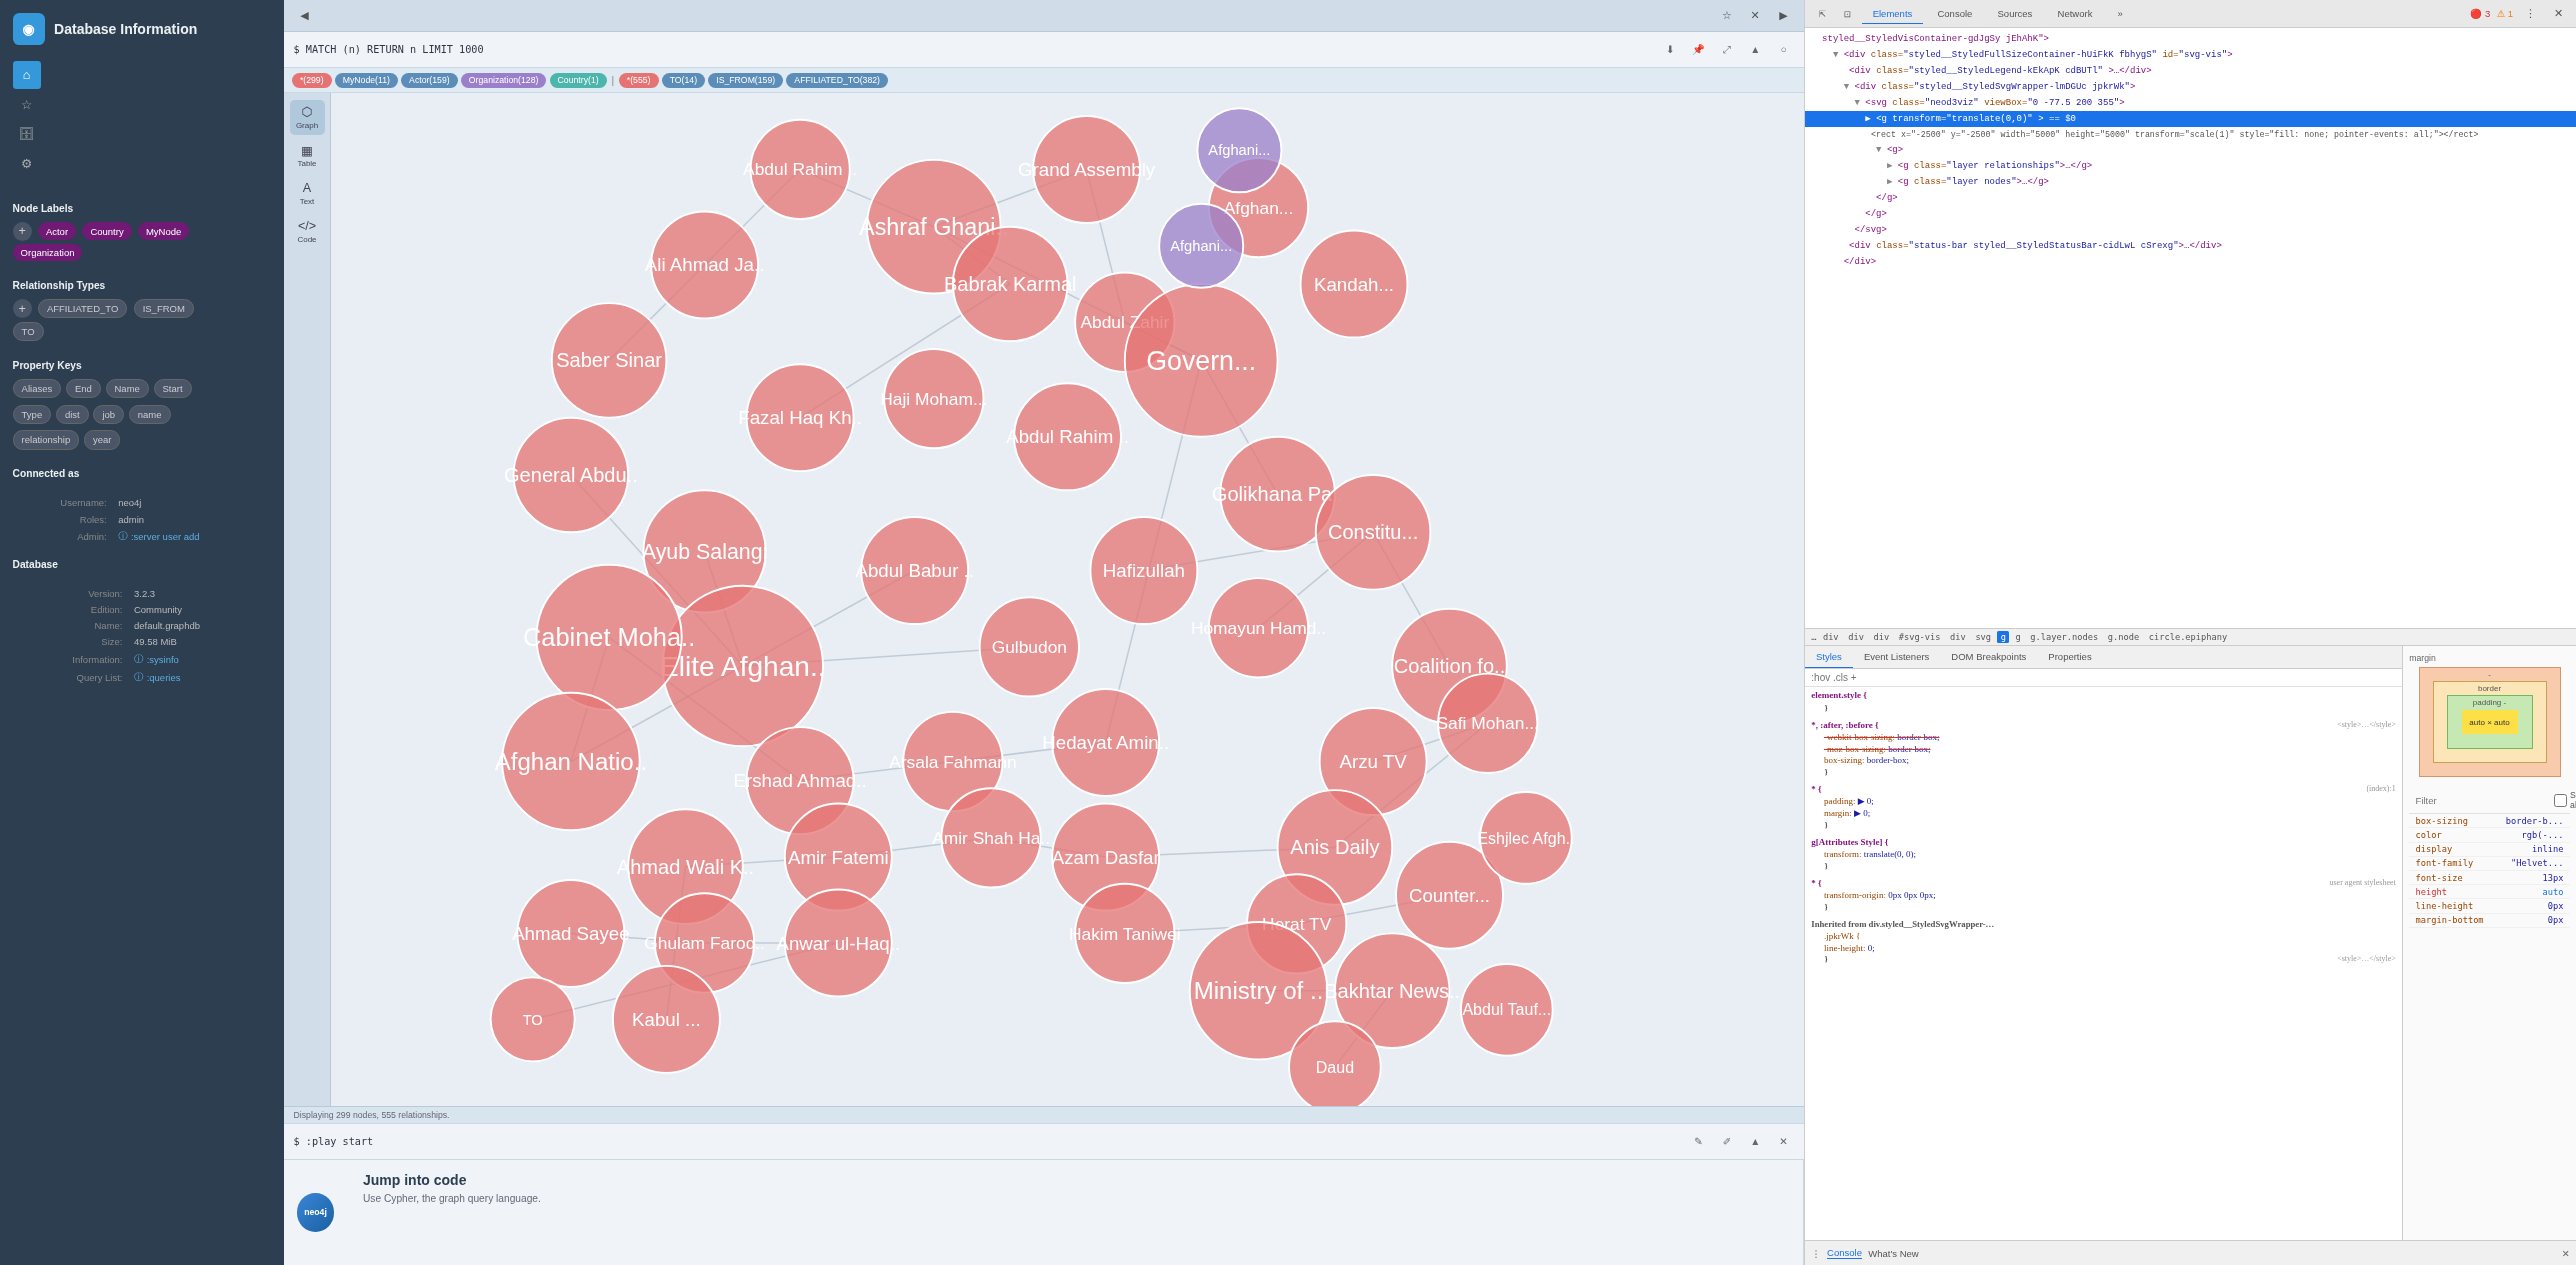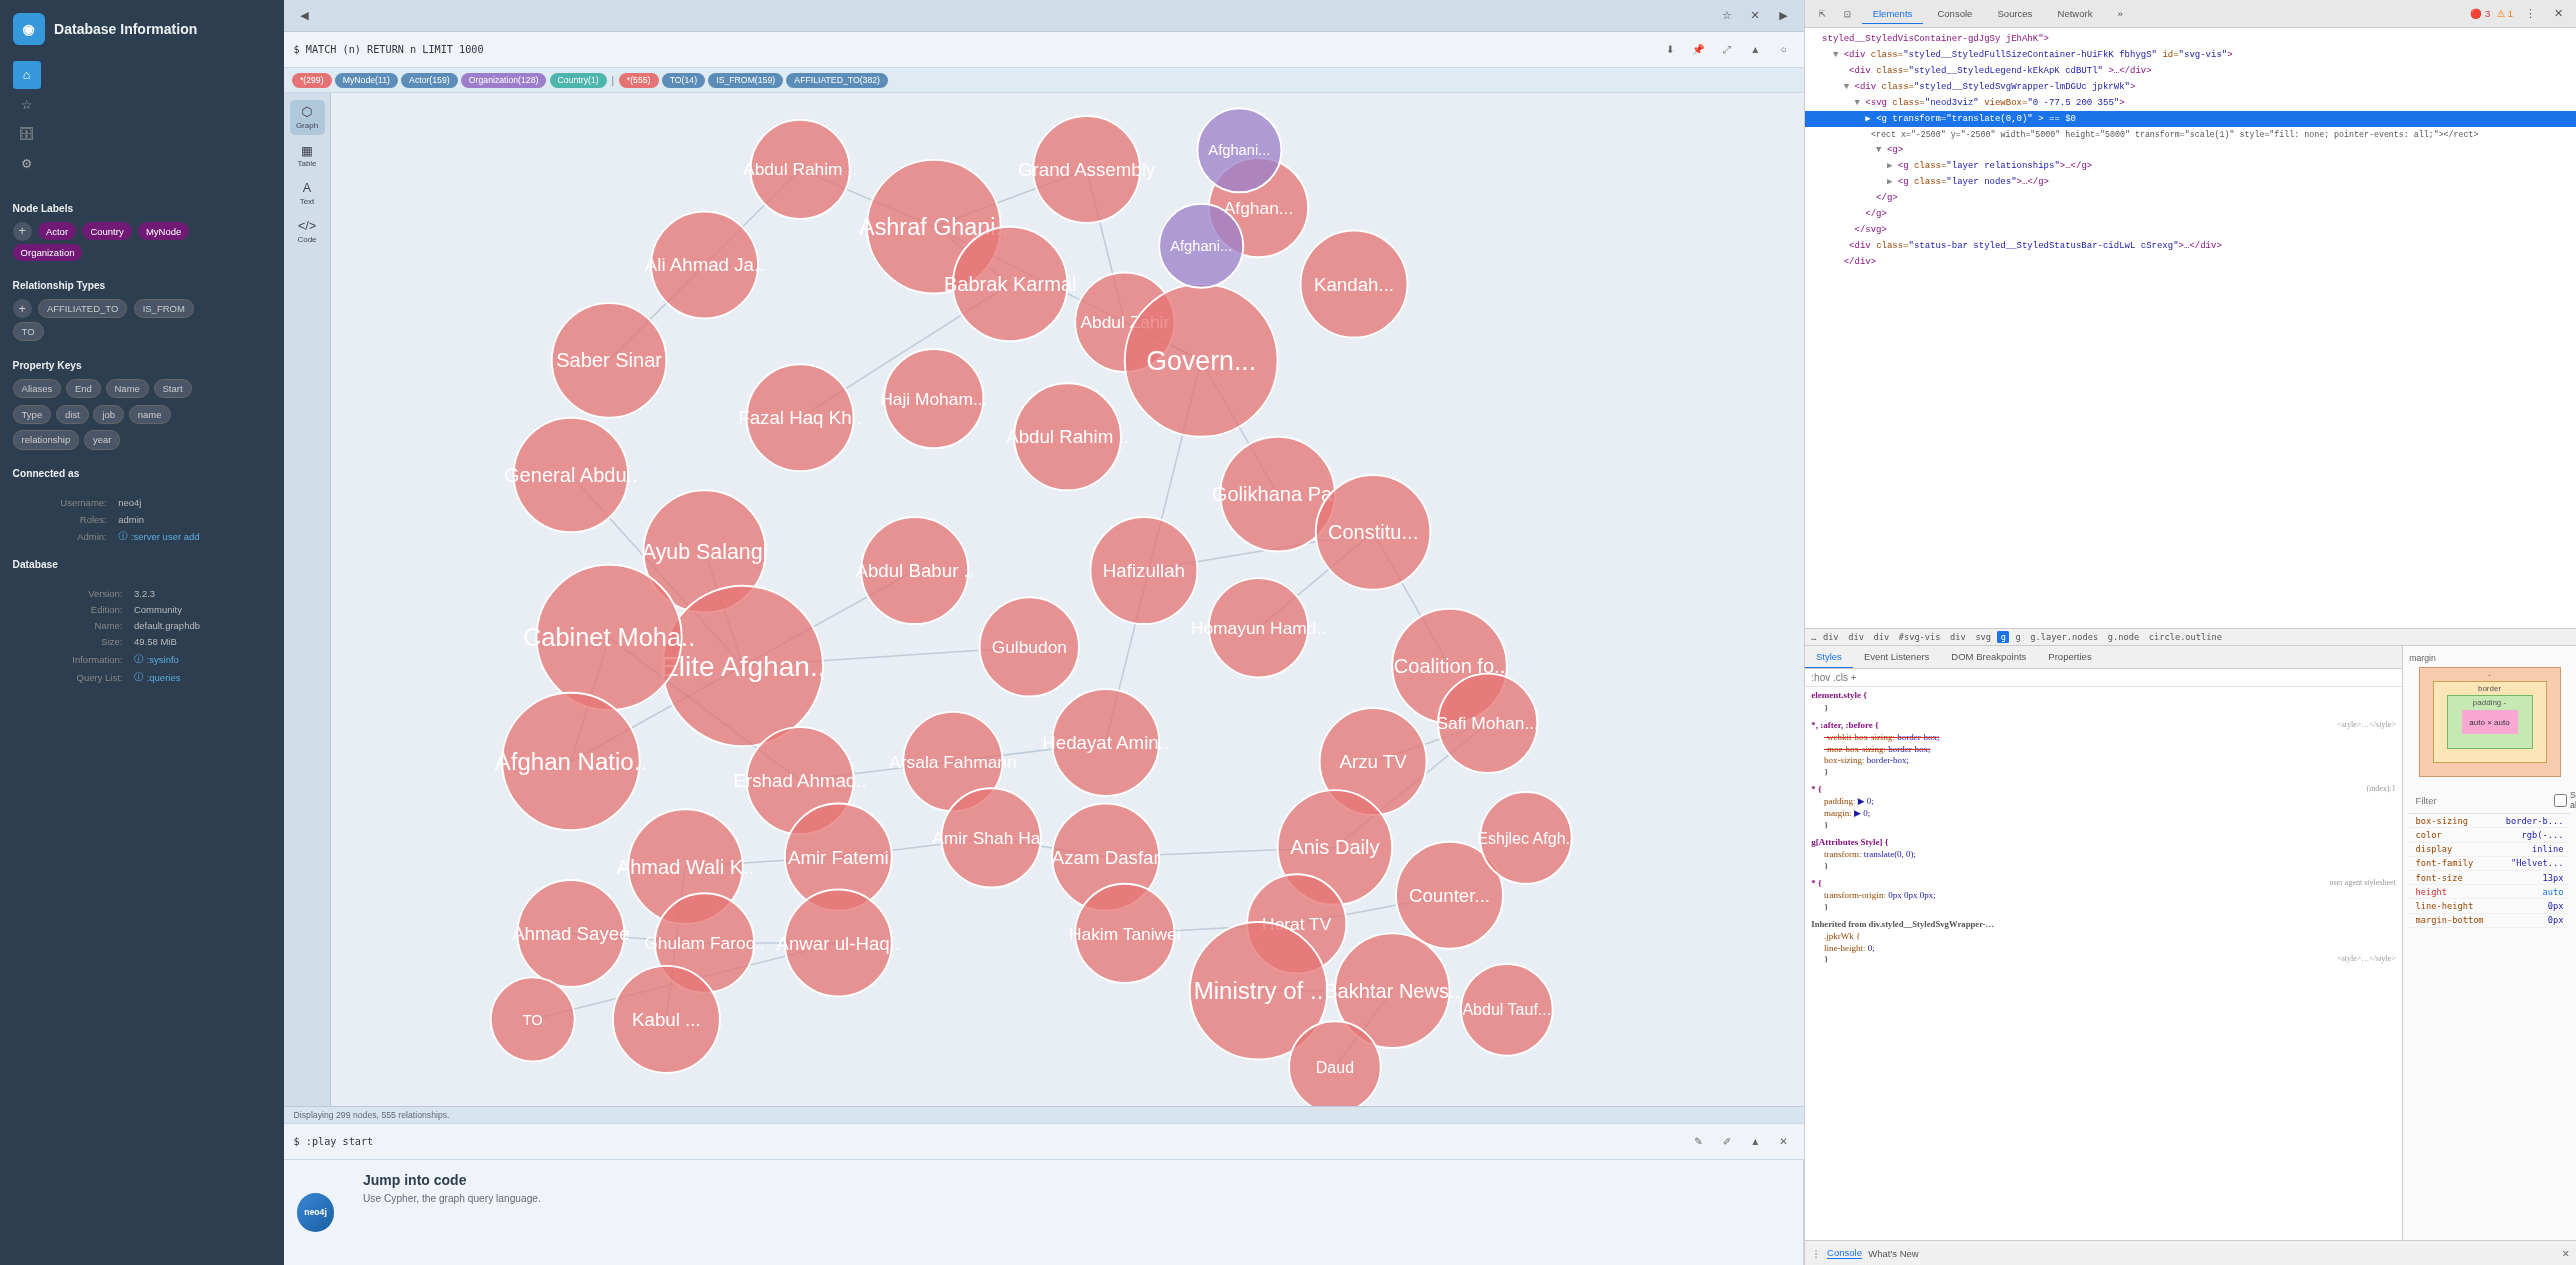--- a/index.html
+++ b/index.html
@@ -423,21 +423,21 @@
       position: absolute;
       inset: 28px;
       background: #c6e9b4;
       border: 0.8px solid #72b860;
       display: flex; align-items: flex-start; justify-content: center;
       font-size: 8px; color: #555; padding-top: 1.6px;
     }
     .box-content {
       position: absolute;
       inset: 43px;
-      background: #f9a8d4;
+      background: #fde047;
       display: flex; align-items: center; justify-content: center;
       font-size: 8px; color: #333;
     }
 
     .computed-filter-bar {
       padding: 3.2px 6.3px;
       border-bottom: 0.8px solid #e0e0e0;
       display: flex; align-items: center; gap: 6.3px;
     }
     .computed-filter-input {
@@ -1016,21 +1016,21 @@
     <span class="breadcrumb-item">div</span>
     <span class="breadcrumb-item">div</span>
     <span class="breadcrumb-item">div</span>
     <span class="breadcrumb-item">#svg-vis</span>
     <span class="breadcrumb-item">div</span>
     <span class="breadcrumb-item">svg</span>
     <span class="breadcrumb-item active">g</span>
     <span class="breadcrumb-item">g</span>
     <span class="breadcrumb-item">g.layer.nodes</span>
     <span class="breadcrumb-item">g.node</span>
-    <span class="breadcrumb-item">circle.outline</span>
+    <span class="breadcrumb-item">circle.epiphany</span>
   </div>
 
   <div class="styles-panel">
     <div class="styles-left">
       <div class="styles-tabs">
         <div class="styles-tab active">Styles</div>
         <div class="styles-tab">Event Listeners</div>
         <div class="styles-tab">DOM Breakpoints</div>
         <div class="styles-tab">Properties</div>
       </div>

